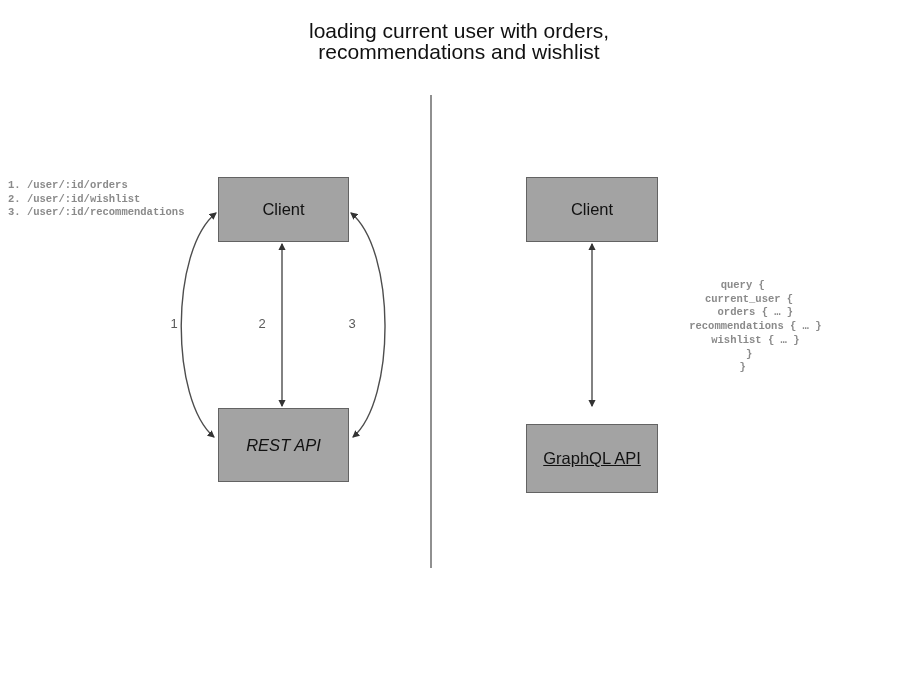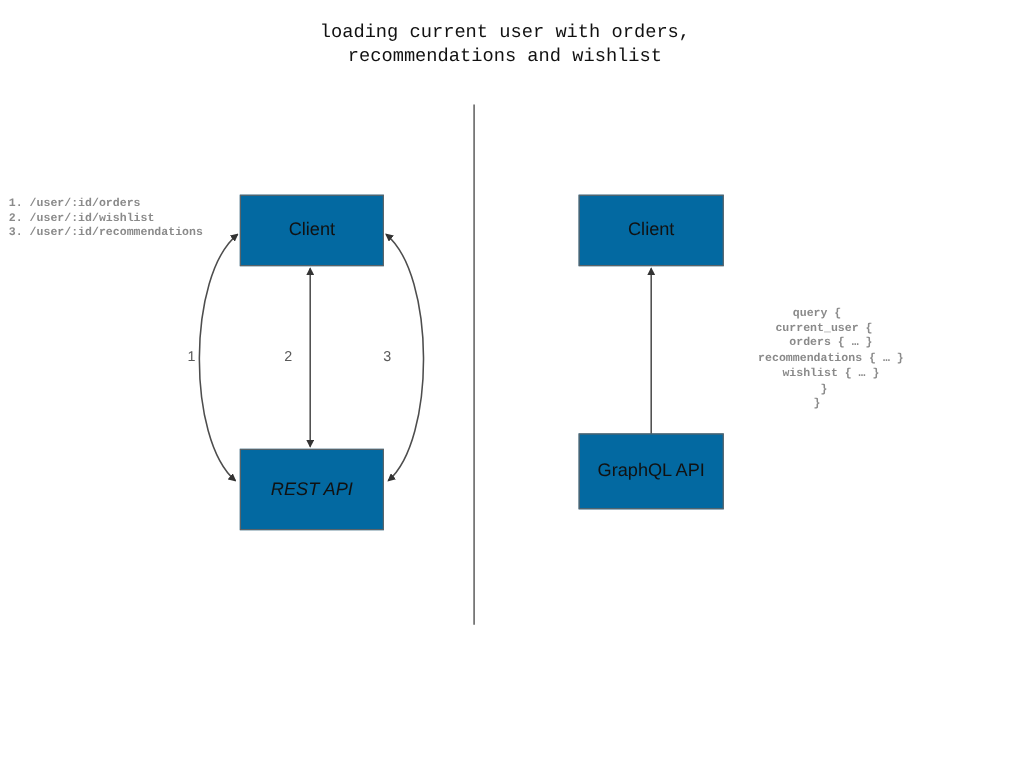--- a/index.html
+++ b/index.html
@@ -22,42 +22,42 @@
     top: 0;
     width: 917px;
     height: 689px;
   }
   .diagram-title {
     position: absolute;
     left: 229px;
     top: 20px;
     width: 460px;
     text-align: center;
-    font-family: Liberation Mono, monospace;
-    font-size: 17px;
+    font-family: Liberation Sans, sans-serif;
+    font-size: 21px;
     line-height: 21px;
     color: #111111;
     white-space: pre-line;
   }
   .node {
     position: absolute;
     box-sizing: border-box;
-    background: #0369a1;
+    background: #a3a3a3;
     border: 1.4px solid #636363;
     display: flex;
     align-items: center;
     justify-content: center;
     font-family: "Liberation Sans", sans-serif;
     font-size: 16.5px;
     color: #111111;
   }
   #node-client-rest  { left: 218px; top: 177px; width: 131px; height: 65px; }
   #node-rest-api     { left: 218px; top: 408px; width: 131px; height: 74px; font-style: italic; }
   #node-client-gql   { left: 526px; top: 177px; width: 132px; height: 65px; }
-  #node-graphql-api  { left: 526px; top: 394px; width: 132px; height: 69px; }
+  #node-graphql-api  { left: 526px; top: 424px; width: 132px; height: 69px; text-decoration: underline; }
 
   .code-block {
     position: absolute;
     font-family: "Liberation Mono", monospace;
     font-size: 10.5px;
     line-height: 13.7px;
     color: #8a8a8a;
     white-space: pre;
     font-weight: bold;
   }

